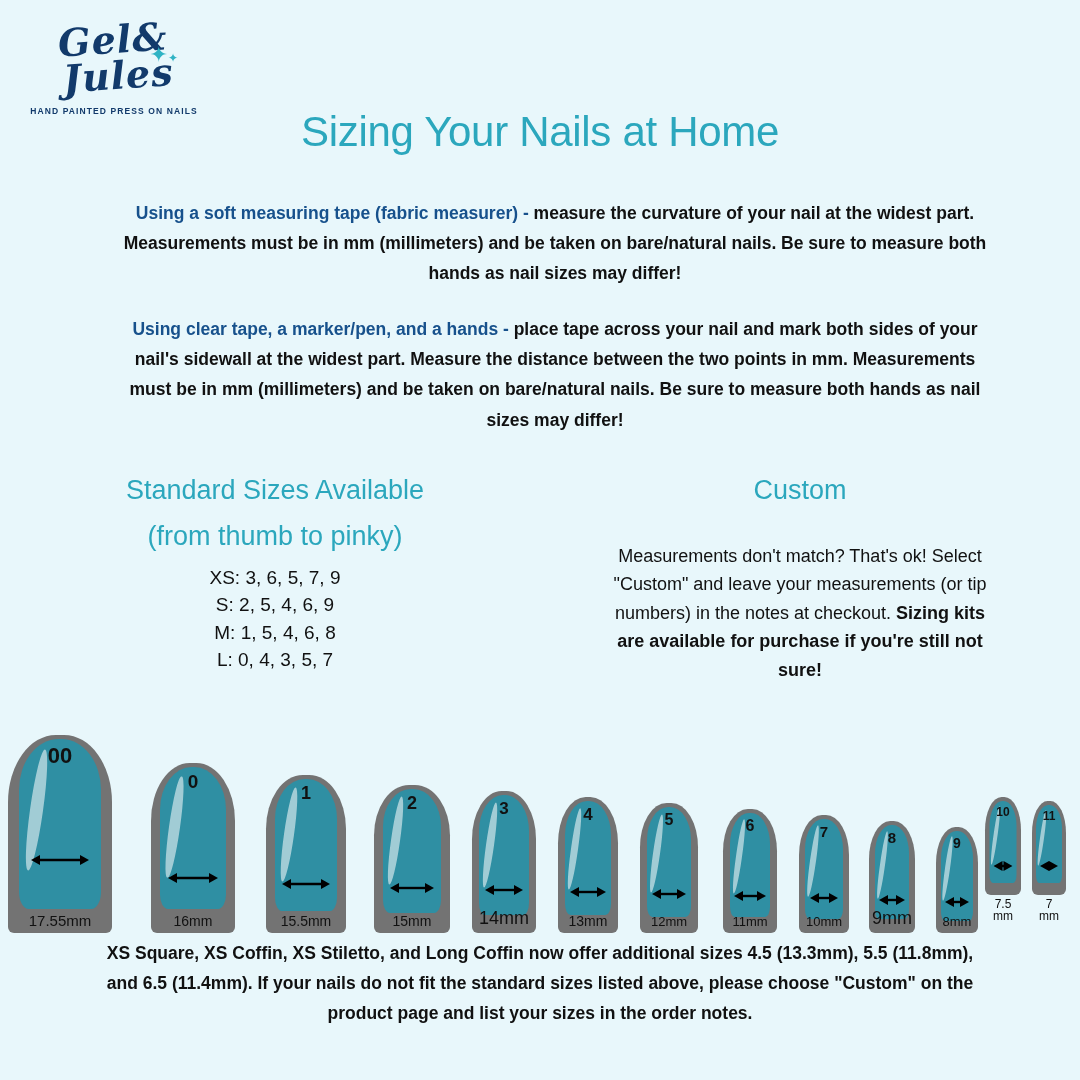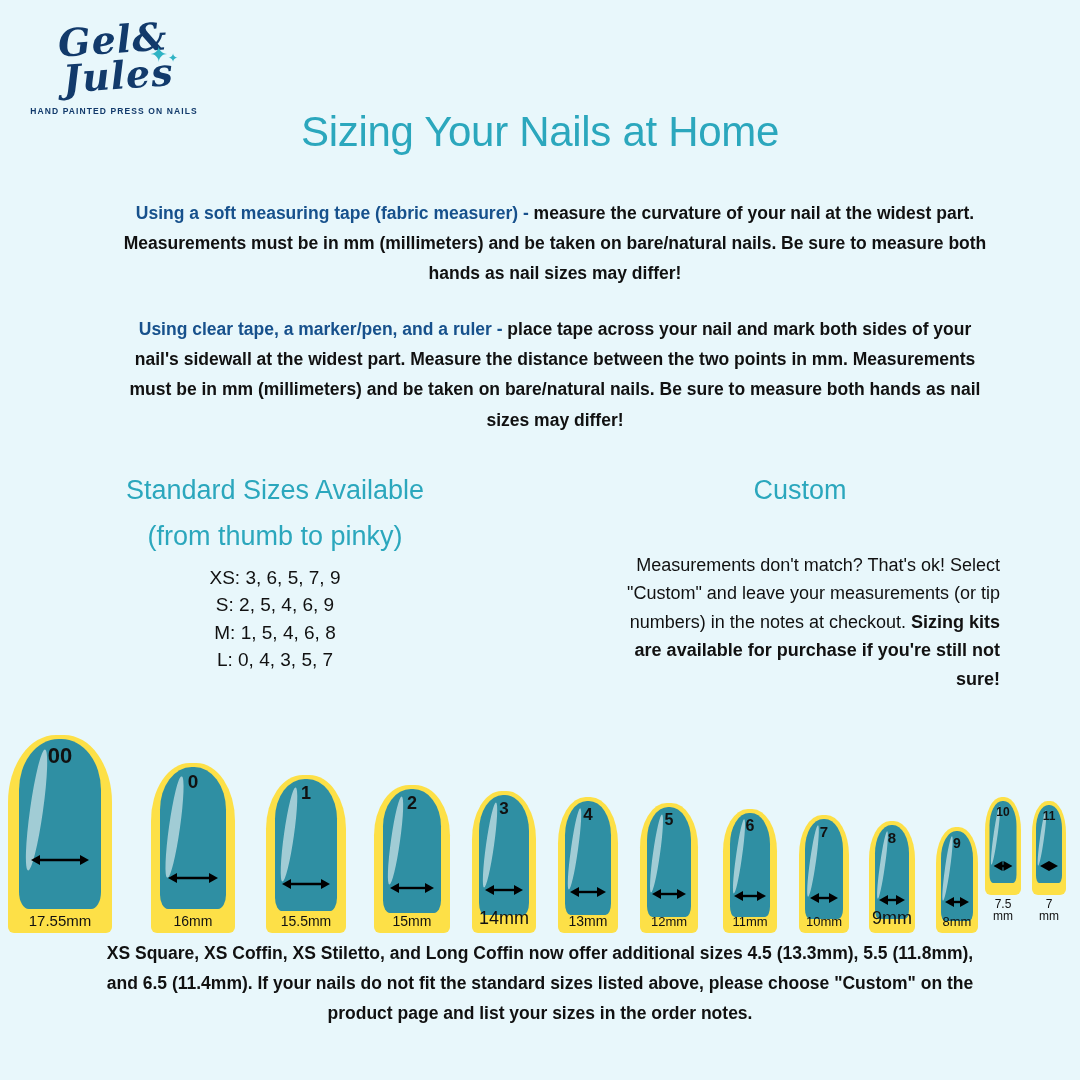--- a/index.html
+++ b/index.html
@@ -70,41 +70,40 @@
     font-weight: normal;
     line-height: 1.7;
   }
   .size-list {
     margin-top: 4px;
     font-size: 19px;
     line-height: 1.45;
     color: #111;
   }
   .custom-body {
-    margin-top: 37px;
+    margin-top: 28px;
     font-size: 18px;
     line-height: 1.58;
     color: #111;
-    text-align: right;
   }
   .custom-body b { font-weight: bold; }
 
   
   .nails {
     position: absolute; left: 0; top: 718px; width: 1080px; height: 215px;
   }
   .nail {
     position: absolute;
     bottom: 0;
     text-align: center;
   }
   .finger {
     position: relative;
     margin: 0 auto;
-    background: #fde047;
+    background: #737373;
     border-radius: 46% 46% 6px 6px / 34% 34% 6px 6px;
   }
   .plate {
     position: absolute;
     left: 50%;
     transform: translateX(-50%);
     top: 4px;
     background: #2f8fa3;
     border-radius: 48% 48% 12% 12% / 30% 30% 10% 10%;
     overflow: hidden;
@@ -166,21 +165,21 @@
     <div class="logo-sub">HAND PAINTED PRESS ON NAILS</div>
   </div>
 
   <div class="title">Sizing Your Nails at Home</div>
 
   <div class="instructions">
     <p class="para">
       <span class="lead">Using a soft measuring tape (fabric measurer) -</span><span> measure the curvature of your nail at the widest part. Measurements must be in mm (millimeters) and be taken on bare/natural nails. Be sure to measure both hands as nail sizes may differ!</span>
     </p>
     <p class="para">
-      <span class="lead">Using clear tape, a marker/pen, and a ruler -</span><span> place tape across your nail and mark both sides of your nail's sidewall at the widest part. Measure the distance between the two points in mm. Measurements must be in mm (millimeters) and be taken on bare/natural nails. Be sure to measure both hands as nail sizes may differ!</span>
+      <span class="lead">Using clear tape, a marker/pen, and a hands -</span><span> place tape across your nail and mark both sides of your nail's sidewall at the widest part. Measure the distance between the two points in mm. Measurements must be in mm (millimeters) and be taken on bare/natural nails. Be sure to measure both hands as nail sizes may differ!</span>
     </p>
   </div>
 
   <div class="col-left">
     <div class="sec-head">
       <div>Standard Sizes Available</div>
       <div>(from thumb to pinky)</div>
     </div>
     <div class="size-list">
       <div>XS: 3, 6, 5, 7, 9</div>

